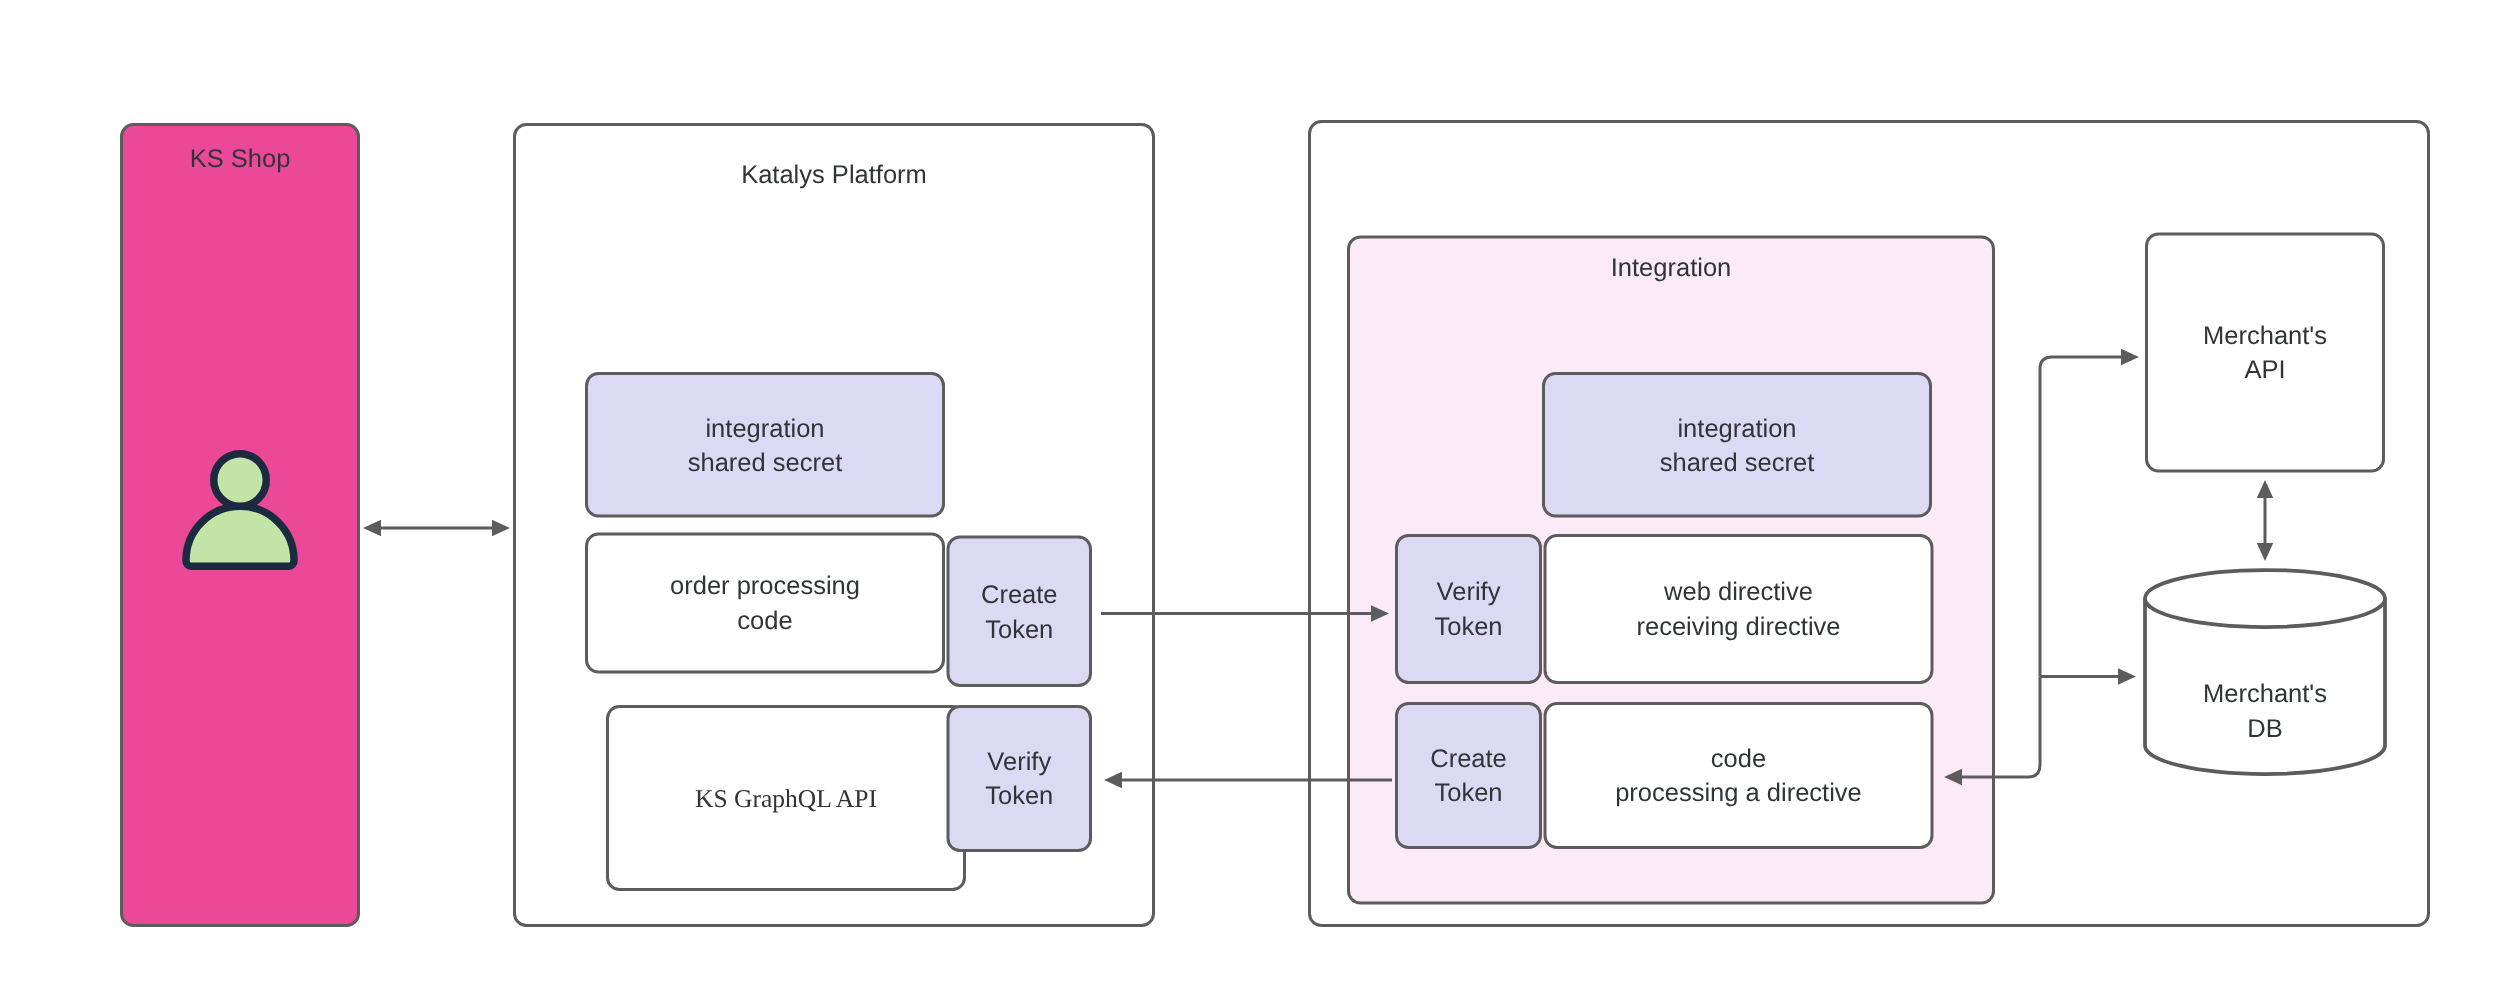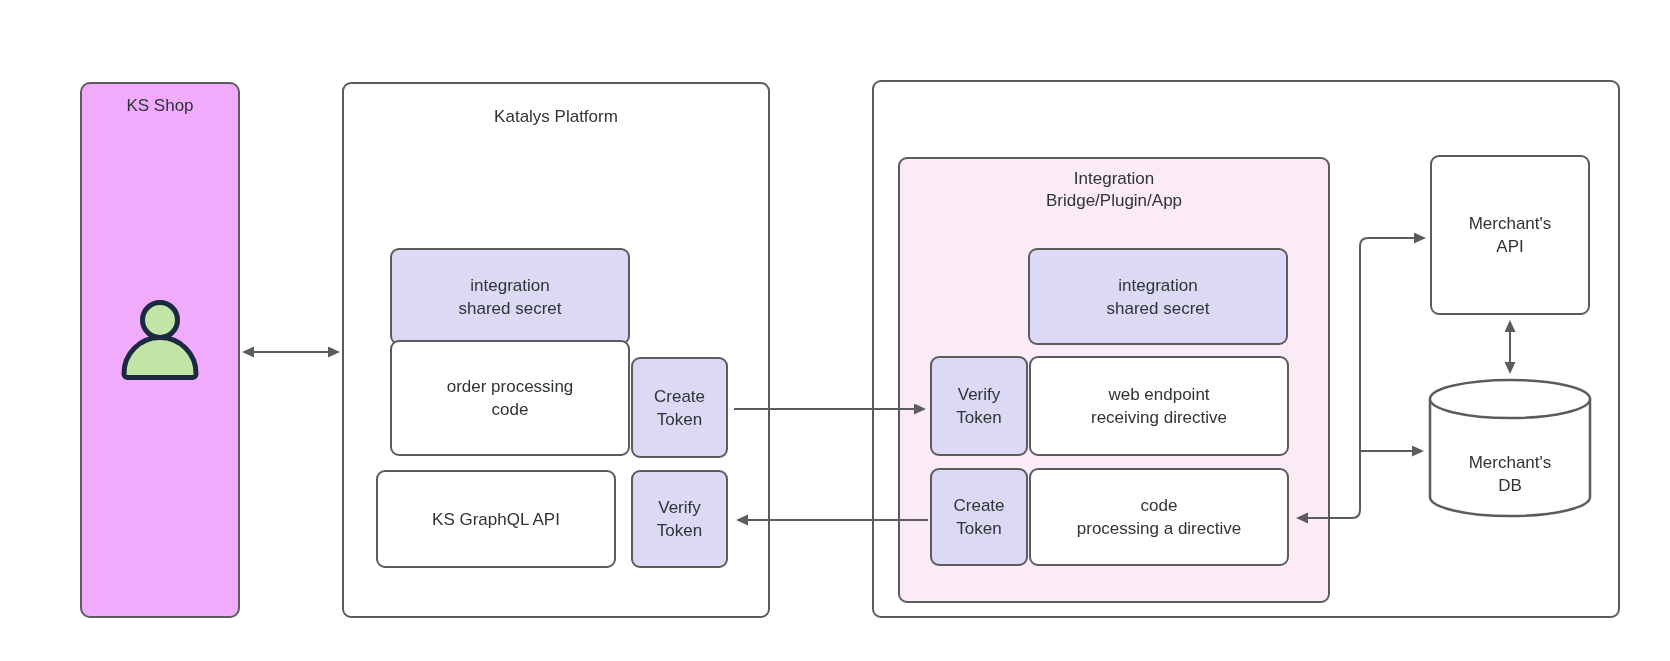--- a/index.html
+++ b/index.html
@@ -3,21 +3,21 @@
 <meta charset="utf-8">
 <style>
   html,body{margin:0;padding:0;background:#ffffff;}
   #canvas{
     position:relative;width:1670px;height:661px;background:#ffffff;overflow:hidden;
     font-family:"Liberation Sans", sans-serif;color:#2f3437;
     -webkit-font-smoothing:antialiased;
   }
   .box{position:absolute;box-sizing:border-box;border:2px solid #5c5c5c;border-radius:9px;}
   .container-box{background:#ffffff;}
-  .green{background:#f0abfc;border-radius:10px;}
+  .green{background:#ec4899;}
   .pink{background:#fbebf6;}
   .lavender{background:#dcd9f5;}
   .white-node{background:#ffffff;}
   .c-title{position:absolute;left:0;right:0;text-align:center;font-size:17px;line-height:22px;}
   .node-label{
     position:absolute;inset:0;display:flex;flex-direction:column;
     align-items:center;justify-content:center;text-align:left;
     font-size:17px;line-height:23px;padding:0 4px;
   }
   .svg-overlay{position:absolute;left:0;top:0;width:1670px;height:661px;pointer-events:none;}
@@ -41,70 +41,69 @@
   <div class="box container-box" style="left:342px;top:82px;width:428px;height:536px;padding-left:28px;">
     <div class="c-title" style="top:22px;">Katalys Platform</div>
 
     <div class="box lavender" style="left:46px;top:164px;width:240px;height:97px;">
       <div class="node-label">
         <div>integration</div>
         <div>shared secret</div>
       </div>
     </div>
 
-    <div class="box white-node" style="left:46px;top:256px;width:240px;height:116px;">
+    <div class="box white-node" style="left:46px;top:271px;width:240px;height:94px;">
       <div class="node-label">
         <div>order processing</div>
         <div>code</div>
       </div>
     </div>
     <div class="box lavender" style="left:287px;top:273px;width:97px;height:101px;">
       <div class="node-label">
         <div>Create</div>
         <div>Token</div>
       </div>
     </div>
 
-    <div class="box white-node" style="left:32px;top:386px;width:240px;height:98px;">
+    <div class="box white-node" style="left:60px;top:386px;width:240px;height:124px;font-family:Liberation Serif, serif;">
       <div class="node-label">
         <div>KS GraphQL API</div>
       </div>
     </div>
     <div class="box lavender" style="left:287px;top:386px;width:97px;height:98px;">
       <div class="node-label">
         <div>Verify</div>
         <div>Token</div>
       </div>
     </div>
   </div>
 
   <div class="box container-box" style="left:872px;top:80px;width:748px;height:538px;">
 
     <div class="box pink" style="left:24px;top:75px;width:432px;height:446px;">
       <div class="c-title" style="top:9px;">
         <div>Integration</div>
-        <div>Bridge/Plugin/App</div>
       </div>
 
       <div class="box lavender" style="left:128px;top:89px;width:260px;height:97px;">
         <div class="node-label">
           <div>integration</div>
           <div>shared secret</div>
         </div>
       </div>
 
       <div class="box lavender" style="left:30px;top:197px;width:98px;height:100px;">
         <div class="node-label">
           <div>Verify</div>
           <div>Token</div>
         </div>
       </div>
       <div class="box white-node" style="left:129px;top:197px;width:260px;height:100px;">
         <div class="node-label">
-          <div>web endpoint</div>
+          <div>web directive</div>
           <div>receiving directive</div>
         </div>
       </div>
 
       <div class="box lavender" style="left:30px;top:309px;width:98px;height:98px;">
         <div class="node-label">
           <div>Create</div>
           <div>Token</div>
         </div>
       </div>

